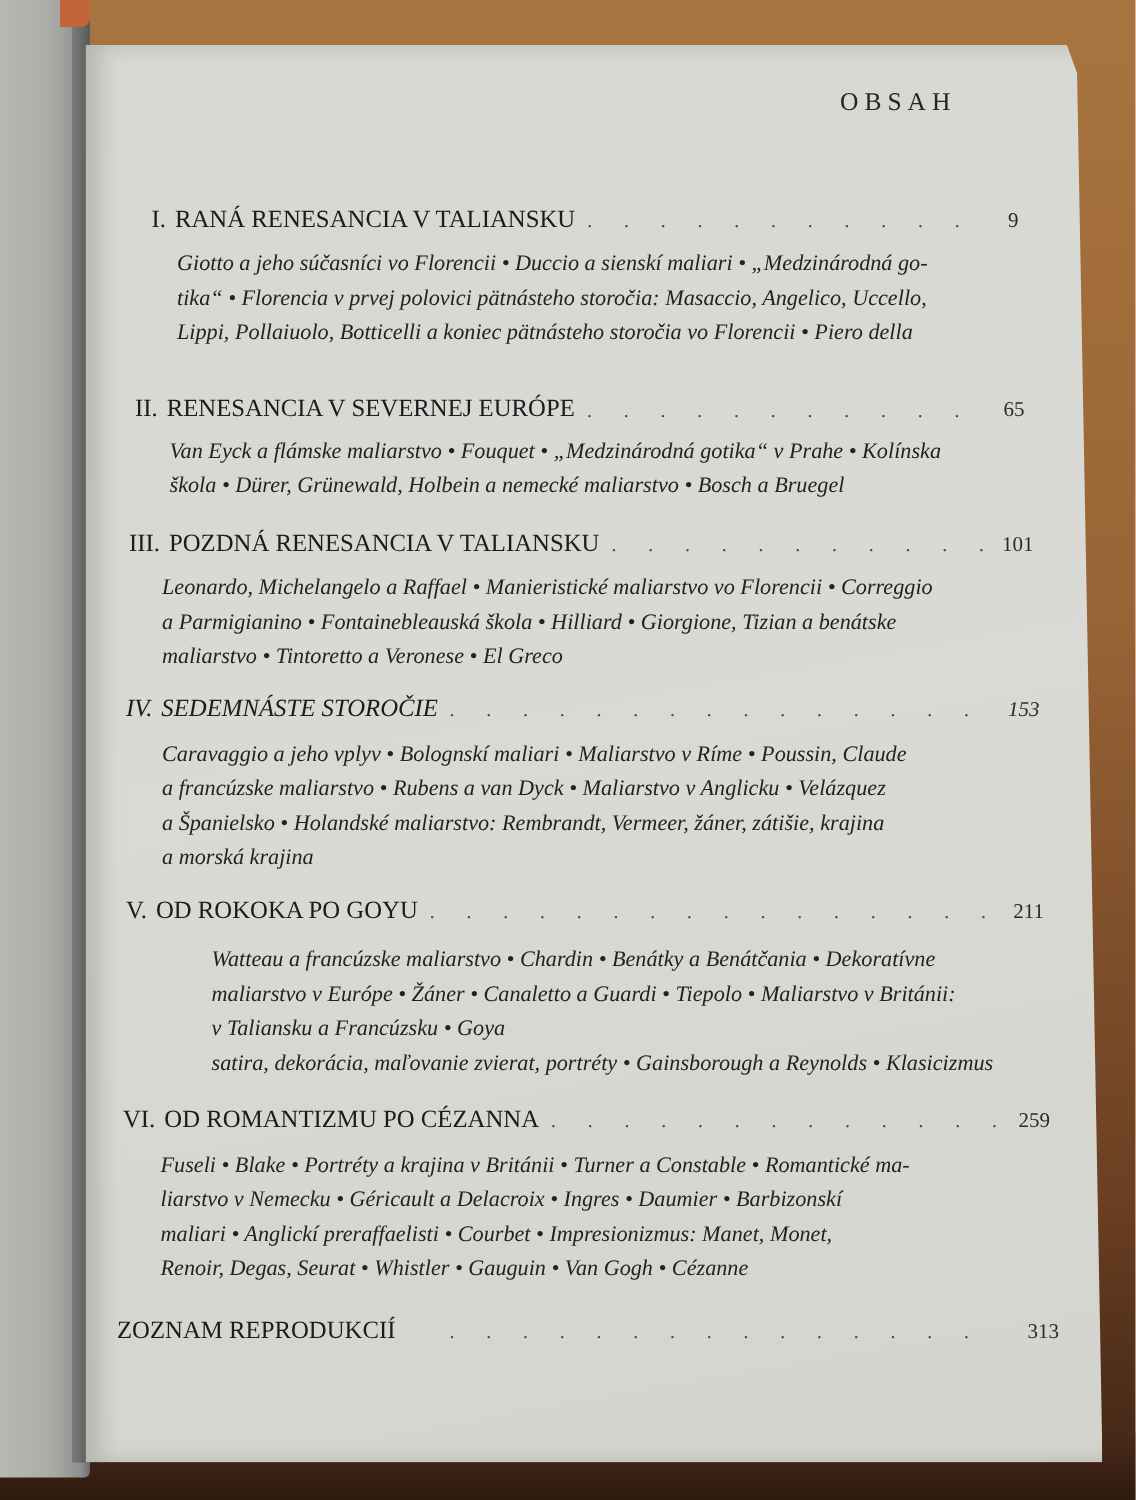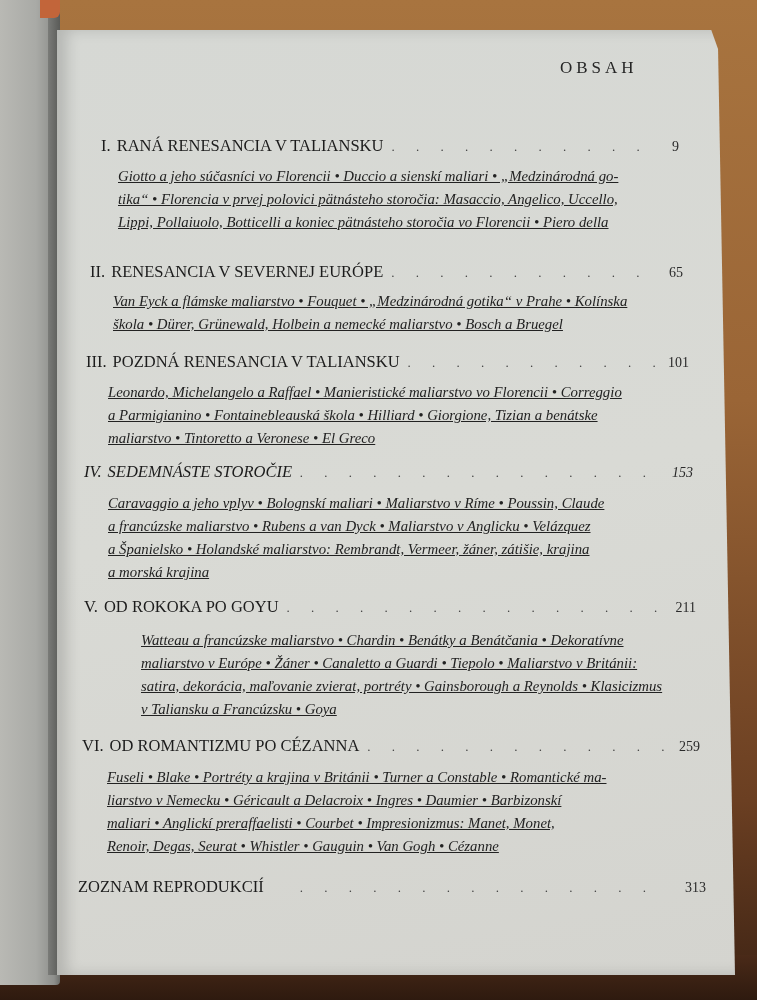--- a/index.html
+++ b/index.html
@@ -40,21 +40,20 @@
       white-space: nowrap;
     }
     .ch-head .num { margin-right: 6px; }
     .ch-head .dots {
       flex: 1; overflow: hidden; margin: 0 8px; letter-spacing: 9px; color: #444; font-size: 13px;
     }
     .ch-head .pg { font-size: 14px; color: #2a2a2a; min-width: 24px; text-align: right; }
     .ch-desc {
       position: absolute; font-style: italic; font-size: 14.8px; line-height: 23px; color: #222;
       text-align: justify;
-      text-decoration: underline;
     }
   </style>
 </head>
 <body>
 
 <div class="table-bottom"></div>
 <div class="cover"></div>
 <div class="cover-edge"></div>
 <div class="spine-top"></div>
 <div class="page-right"></div>
@@ -67,21 +66,21 @@
     <span>RANÁ RENESANCIA V TALIANSKU</span>
     <span class="dots">. . . . . . . . . . . . . . . . . . . . . . . . . . . . . . . . . . . . . . . .</span>
     <span class="pg">9</span>
   </div>
   <div class="ch-desc" style="left:118px; top:165px; width:560px;">
     <div>Giotto a jeho súčasníci vo Florencii • Duccio a sienskí maliari • „Medzinárodná go-</div>
     <div>tika“ • Florencia v prvej polovici pätnásteho storočia: Masaccio, Angelico, Uccello,</div>
     <div>Lippi, Pollaiuolo, Botticelli a koniec pätnásteho storočia vo Florencii • Piero della</div>
   </div>
 
-  <div class="ch-head" style="left:90px; top:262px; width:593px;">
+  <div class="ch-head" style="left:90px; top:262px; width:593px;align-items:flex-end;">
     <span class="num">II.</span>
     <span>RENESANCIA V SEVERNEJ EURÓPE</span>
     <span class="dots">. . . . . . . . . . . . . . . . . . . . . . . . . . . . . . . . . . . . . . . .</span>
     <span class="pg">65</span>
   </div>
   <div class="ch-desc" style="left:113px; top:290px; width:570px;">
     <div>Van Eyck a flámske maliarstvo • Fouquet • „Medzinárodná gotika“ v Prahe • Kolínska</div>
     <div>škola • Dürer, Grünewald, Holbein a nemecké maliarstvo • Bosch a Bruegel</div>
   </div>
 
@@ -112,22 +111,22 @@
 
   <div class="ch-head" style="left:84px; top:597px; width:612px;">
     <span class="num">V.</span>
     <span>OD ROKOKA PO GOYU</span>
     <span class="dots">. . . . . . . . . . . . . . . . . . . . . . . . . . . . . . . . . . . . . . . .</span>
     <span class="pg">211</span>
   </div>
   <div class="ch-desc" style="left:108px; top:629px; width:590px;margin-left:33px;">
     <div>Watteau a francúzske maliarstvo • Chardin • Benátky a Benátčania • Dekoratívne</div>
     <div>maliarstvo v Európe • Žáner • Canaletto a Guardi • Tiepolo • Maliarstvo v Británii:</div>
+    <div>v Taliansku a Francúzsku • Goya</div>
     <div>satira, dekorácia, maľovanie zvierat, portréty • Gainsborough a Reynolds • Klasicizmus</div>
-    <div>v Taliansku a Francúzsku • Goya</div>
   </div>
 
   <div class="ch-head" style="left:82px; top:736px; width:618px;">
     <span class="num">VI.</span>
     <span>OD ROMANTIZMU PO CÉZANNA</span>
     <span class="dots">. . . . . . . . . . . . . . . . . . . . . . . . . . . . . . . . . . . . . . . .</span>
     <span class="pg">259</span>
   </div>
   <div class="ch-desc" style="left:107px; top:766px; width:595px;">
     <div>Fuseli • Blake • Portréty a krajina v Británii • Turner a Constable • Romantické ma-</div>

